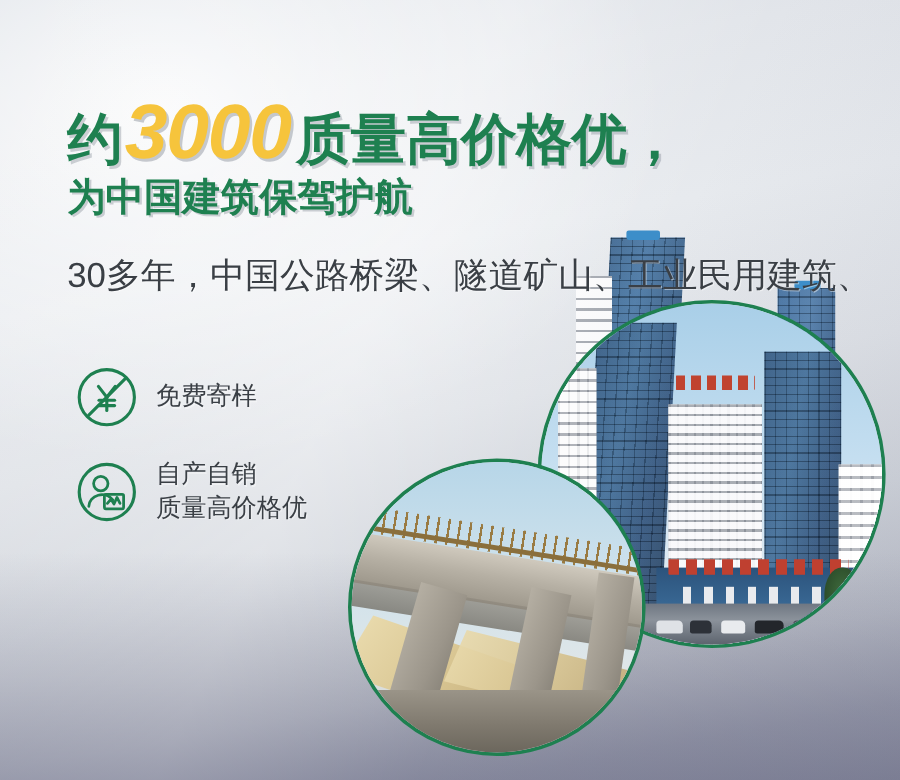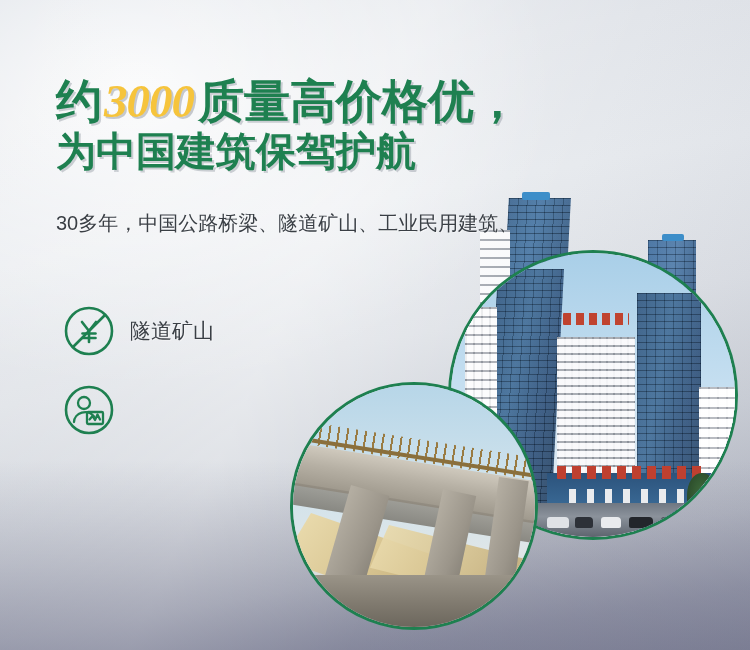--- a/index.html
+++ b/index.html
@@ -67,39 +67,38 @@
   .hl-line-1 { margin-bottom: 6px; }
 
   .hl-green {
     font-size: 46px;
     font-weight: bold;
     color: #1e8050;
     text-shadow: 2px 2px 0 rgba(120,128,140,0.35);
     letter-spacing: 0px;
   }
   .hl-number {
-    font-size: 47px;
+    font-size: 64px;
     font-weight: bold;
     font-style: italic;
     color: #f6c43c;
     text-shadow: 2px 2px 0 rgba(120,128,140,0.40);
     letter-spacing: -1px;
     padding: 0 4px 0 2px;
-    font-family: Liberation Serif, serif;
-  }
-  .hl-line-2 .hl-green { font-size: 40px; }
+  }
+  .hl-line-2 .hl-green { font-size: 32px; }
 
   
   #subtitle {
     position: absolute;
     left: 56px;
     top: 208px;
     z-index: 6;
     color: #3a3f45;
-    font-size: 20px;
+    font-size: 29px;
     line-height: 1.55;
     white-space: nowrap;
     text-shadow: 1px 1px 0 rgba(255,255,255,0.45);
   }
   #subtitle span { display: block; }
 
   
   #features {
     position: absolute;
     left: 62px;
@@ -351,36 +350,38 @@
           <g fill="none" stroke="#1e8050" stroke-width="2.6" stroke-linecap="round">
             <path d="M20 18 L27 27 L34 18"></path>
             <path d="M27 27 L27 38"></path>
             <path d="M20.5 29.5 L33.5 29.5"></path>
             <path d="M20.5 34 L33.5 34"></path>
           </g>
           <path d="M12 42 L42 12" fill="none" stroke="#1e8050" stroke-width="2.6" stroke-linecap="round"></path>
         </svg>
       </span>
       <span class="feature-text">
-        <span>隧道矿山</span>
+        <span>免费寄样</span>
       </span>
     </div>
 
 
     <div class="feature">
       <span class="feature-icon">
         <svg viewBox="0 0 54 54" xmlns="http://www.w3.org/2000/svg">
           <circle cx="27" cy="27" r="23" fill="none" stroke="#1e8050" stroke-width="2.6"></circle>
           <g fill="none" stroke="#1e8050" stroke-width="2.3" stroke-linecap="round" stroke-linejoin="round">
             <circle cx="22" cy="20" r="6"></circle>
             <path d="M12 39 a11 10 0 0 1 20 -5.5"></path>
             <rect x="25" y="29" width="16" height="12" rx="1.2"></rect>
             <path d="M27.5 36.5 l3 -3.5 l2.5 4 l2.5 -5.5 l2.5 5"></path>
           </g>
         </svg>
       </span>
       <span class="feature-text">
+        <span>自产自销</span>
+        <span>质量高价格优</span>
       </span>
     </div>
 
 
   </div>
 </div>
 
 </body></html>

